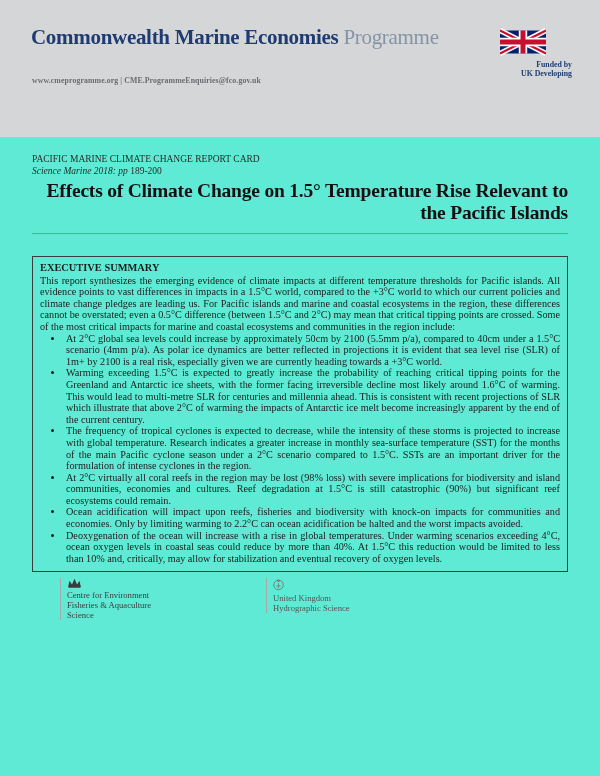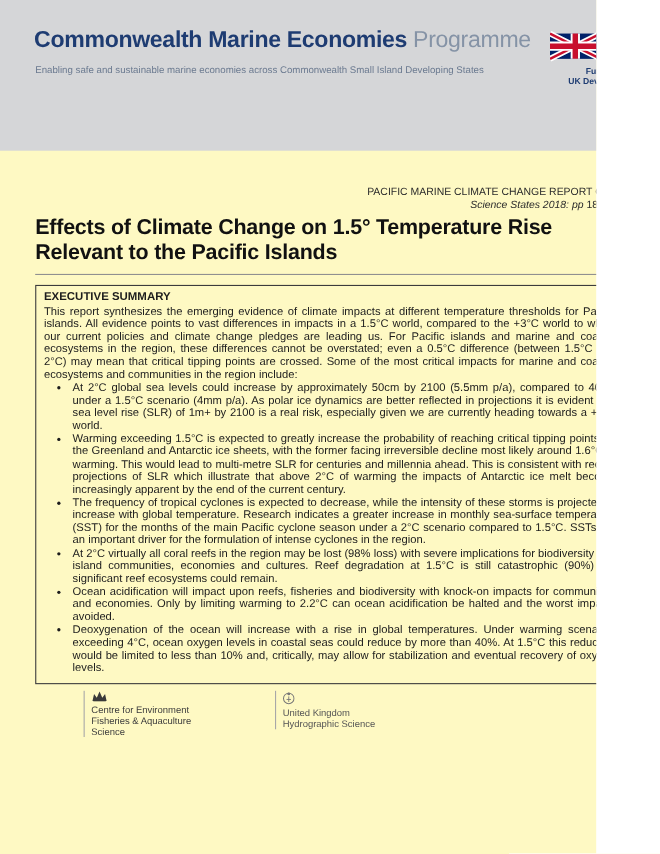--- a/index.html
+++ b/index.html
@@ -1,66 +1,66 @@
 <!DOCTYPE html>
 <html><head>
 <meta charset="utf-8">
 <style>
   html,body{margin:0;padding:0;background:#fff;}
-  .page{position:relative;width:542px;height:776px;background:#fef9c3;overflow:hidden;
-        font-family:Liberation Sans, sans-serif;color:#1c1c1c;}
+  .page{position:relative;width:600px;height:776px;background:#5eead4;overflow:hidden;
+        font-family:Liberation Serif, serif;color:#1c1c1c;}
 
   
   .masthead{position:absolute;top:0;left:0;width:600px;height:137px;background:#d5d6d8;}
   .brand{position:absolute;left:31px;top:25px;font-size:21px;letter-spacing:-0.3px;white-space:nowrap;}
   .brand-bold{font-weight:bold;color:#1e3c72;}
   .brand-light{font-weight:normal;color:#8593a6;}
   .tagline{position:absolute;left:32px;top:58px;font-size:8.8px;color:#6b7a90;white-space:nowrap;}
   .contact{position:absolute;left:32px;top:76px;font-size:7.8px;font-weight:bold;color:#696c6f;letter-spacing:0.1px;white-space:nowrap;}
   .funded{position:absolute;left:500px;top:27px;width:72px;}
   .flag{width:46px;height:30px;display:block;}
   .funded-text{margin-top:3px;font-size:7.8px;font-weight:bold;color:#1e3c72;line-height:9px;text-align:right;}
 
   
   .content{position:absolute;left:32px;top:137px;width:536px;}
-  .meta{text-align:right;margin-top:32px;font-size:9.5px;color:#2b2b2b;line-height:12px;}
+  .meta{text-align:left;margin-top:16px;font-size:9.5px;color:#2b2b2b;line-height:12px;}
   .meta .it{font-style:italic;}
-  .doc-title{margin:3px 0 0;font-size:19.5px;line-height:22px;font-weight:bold;color:#111;letter-spacing:-0.2px;}
+  .doc-title{margin:3px 0 0;font-size:19.5px;line-height:22px;font-weight:bold;color:#111;letter-spacing:-0.2px;text-align:right;}
   .rule{border:none;border-top:1px solid #909090;margin:9px 0 0;}
   .author{margin-top:6px;font-size:10.8px;color:#222;}
 
-  .exec-box{margin-top:9px;border:1px solid #3c3c3c;padding:5px 7px 7px;
+  .exec-box{margin-top:22px;border:1px solid #3c3c3c;padding:5px 7px 7px;
             font-size:10.2px;line-height:11.6px;color:#1c1c1c;text-align:justify;}
   .exec-heading{font-weight:bold;font-size:10.4px;margin:0 0 1px;text-align:left;}
   .exec-intro,.exec-closing{margin:0;}
   .exec-bullets{margin:0;padding:0 0 0 24px;}
   .exec-bullets li{margin:0;padding-left:2px;}
 
   
   .logos{position:relative;height:62px;margin-top:4px;}
   .logo-block{position:absolute;top:2px;border-left:1px solid #a8a8a8;padding-left:6px;}
-  .logo-cefas{left:44px;}
-  .logo-ukho{left:218px;}
+  .logo-cefas{left:28px;}
+  .logo-ukho{left:234px;}
   .logo-text{font-size:8.6px;line-height:10px;color:#3d3d3d;}
   .logo-ukho .logo-text{color:#555;}
   .logo-icon{display:block;margin-bottom:2px;}
   .logo-noc{position:absolute;left:396px;top:8px;display:flex;gap:7px;border:none;padding:0;}
   .noc-title{font-size:9px;font-weight:bold;line-height:10.5px;color:#222;}
   .noc-sub{font-size:5px;font-weight:bold;color:#4a7ba6;letter-spacing:0.35px;margin-top:2px;white-space:nowrap;}
 </style>
 </head>
 <body>
 
 <div class="page">
 
   <header class="masthead">
     <div class="brand">
       <span class="brand-bold">Commonwealth Marine Economies</span><span class="brand-light"> Programme</span>
     </div>
-    <div class="tagline">Enabling safe and sustainable marine economies across Commonwealth Small Island Developing States</div>
+    <div class="contact">www.cmeprogramme.org  |  CME.ProgrammeEnquiries@fco.gov.uk</div>
 
     <div class="funded">
       <svg class="flag" viewBox="0 0 60 30" aria-hidden="true">
         <rect width="60" height="30" fill="#012169"></rect>
         <path d="M0,0 60,30 M60,0 0,30" stroke="#ffffff" stroke-width="7"></path>
         <path d="M0,0 60,30 M60,0 0,30" stroke="#C8102E" stroke-width="3"></path>
         <path d="M30,0 V30 M0,15 H60" stroke="#ffffff" stroke-width="11"></path>
         <path d="M30,0 V30 M0,15 H60" stroke="#C8102E" stroke-width="6.5"></path>
       </svg>
       <div class="funded-text">
@@ -68,21 +68,21 @@
         <span>UK Developing</span>
       </div>
     </div>
   </header>
 
   <main class="content">
 
     <div class="meta">
       <div>PACIFIC MARINE CLIMATE CHANGE REPORT CARD</div>
       <div>
-        <span class="it">Science States 2018: pp</span><span> 189-200</span>
+        <span class="it">Science Marine 2018: pp</span><span> 189-200</span>
       </div>
     </div>
 
     <h1 class="doc-title">Effects of Climate Change on 1.5° Temperature Rise Relevant to the Pacific Islands</h1>
 
     <hr class="rule">
 
 
     <section class="exec-box">
       <div class="exec-heading">EXECUTIVE SUMMARY</div>

